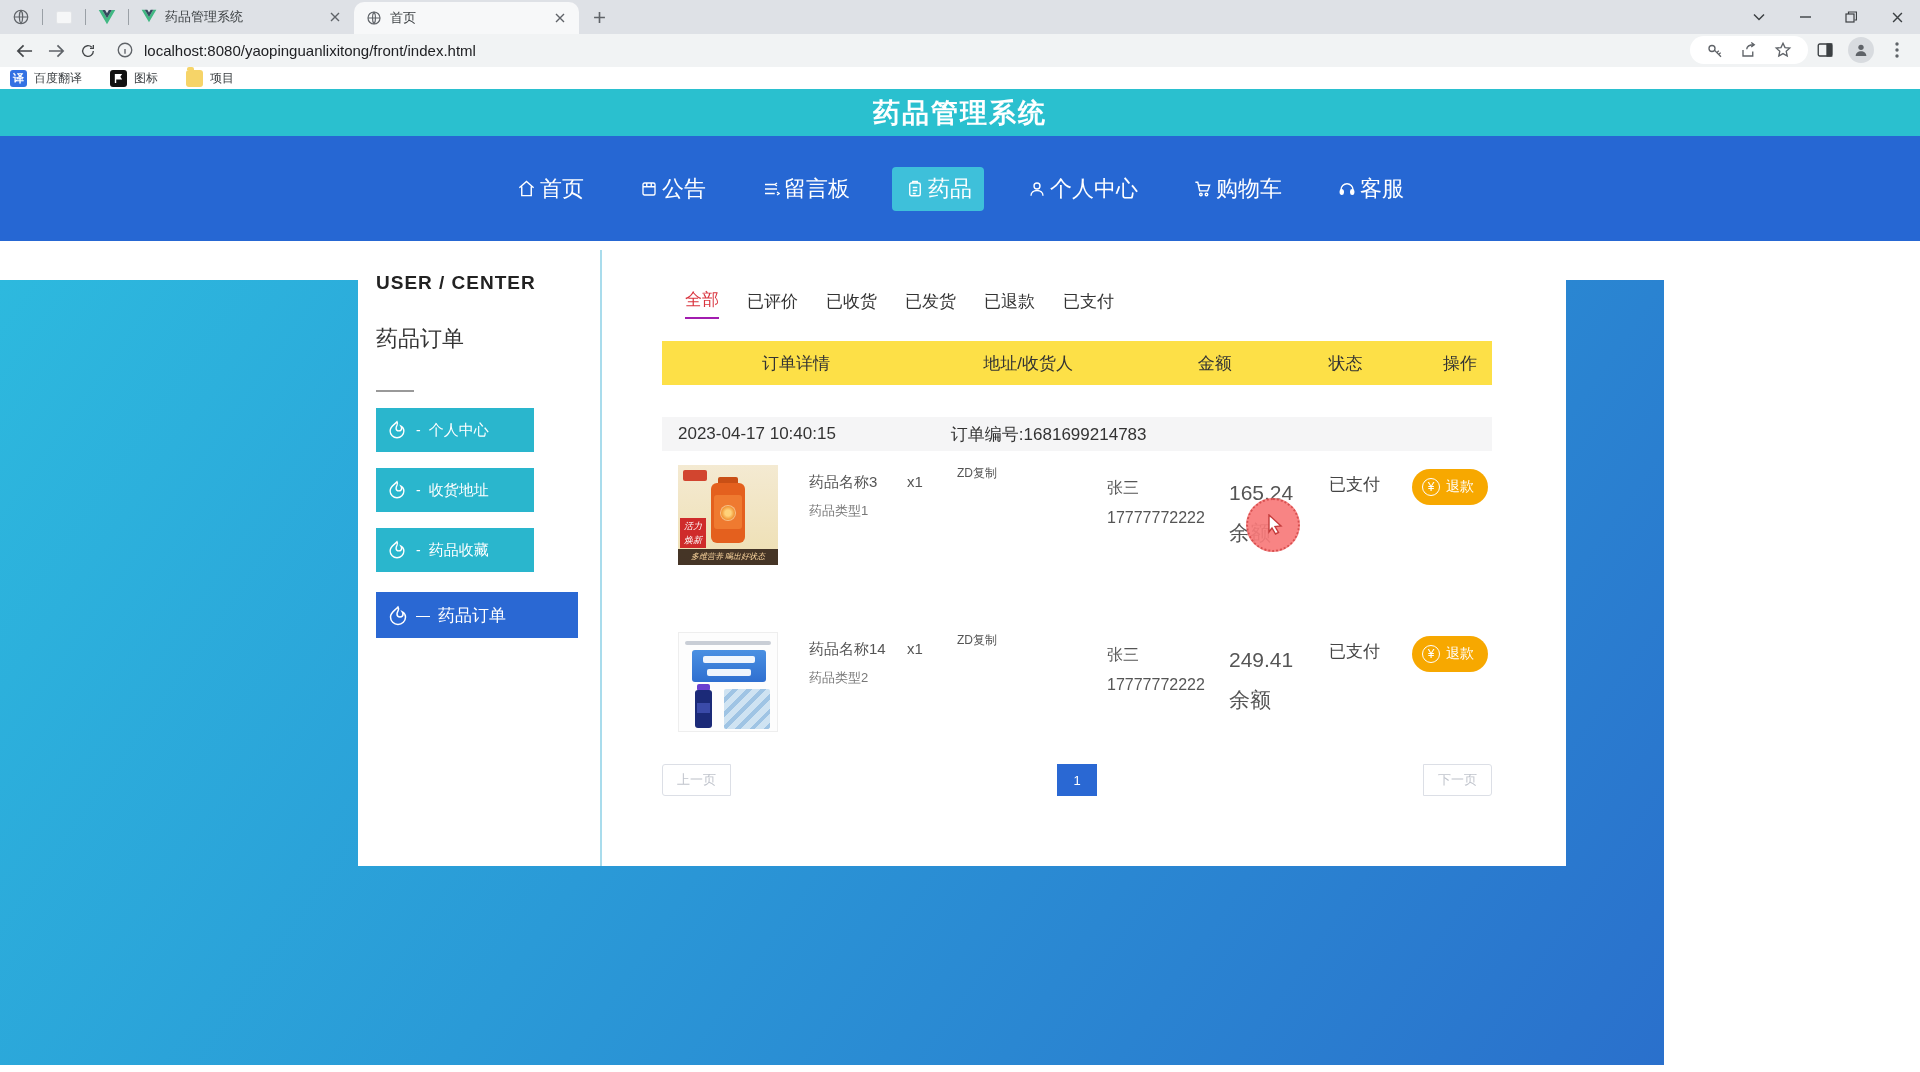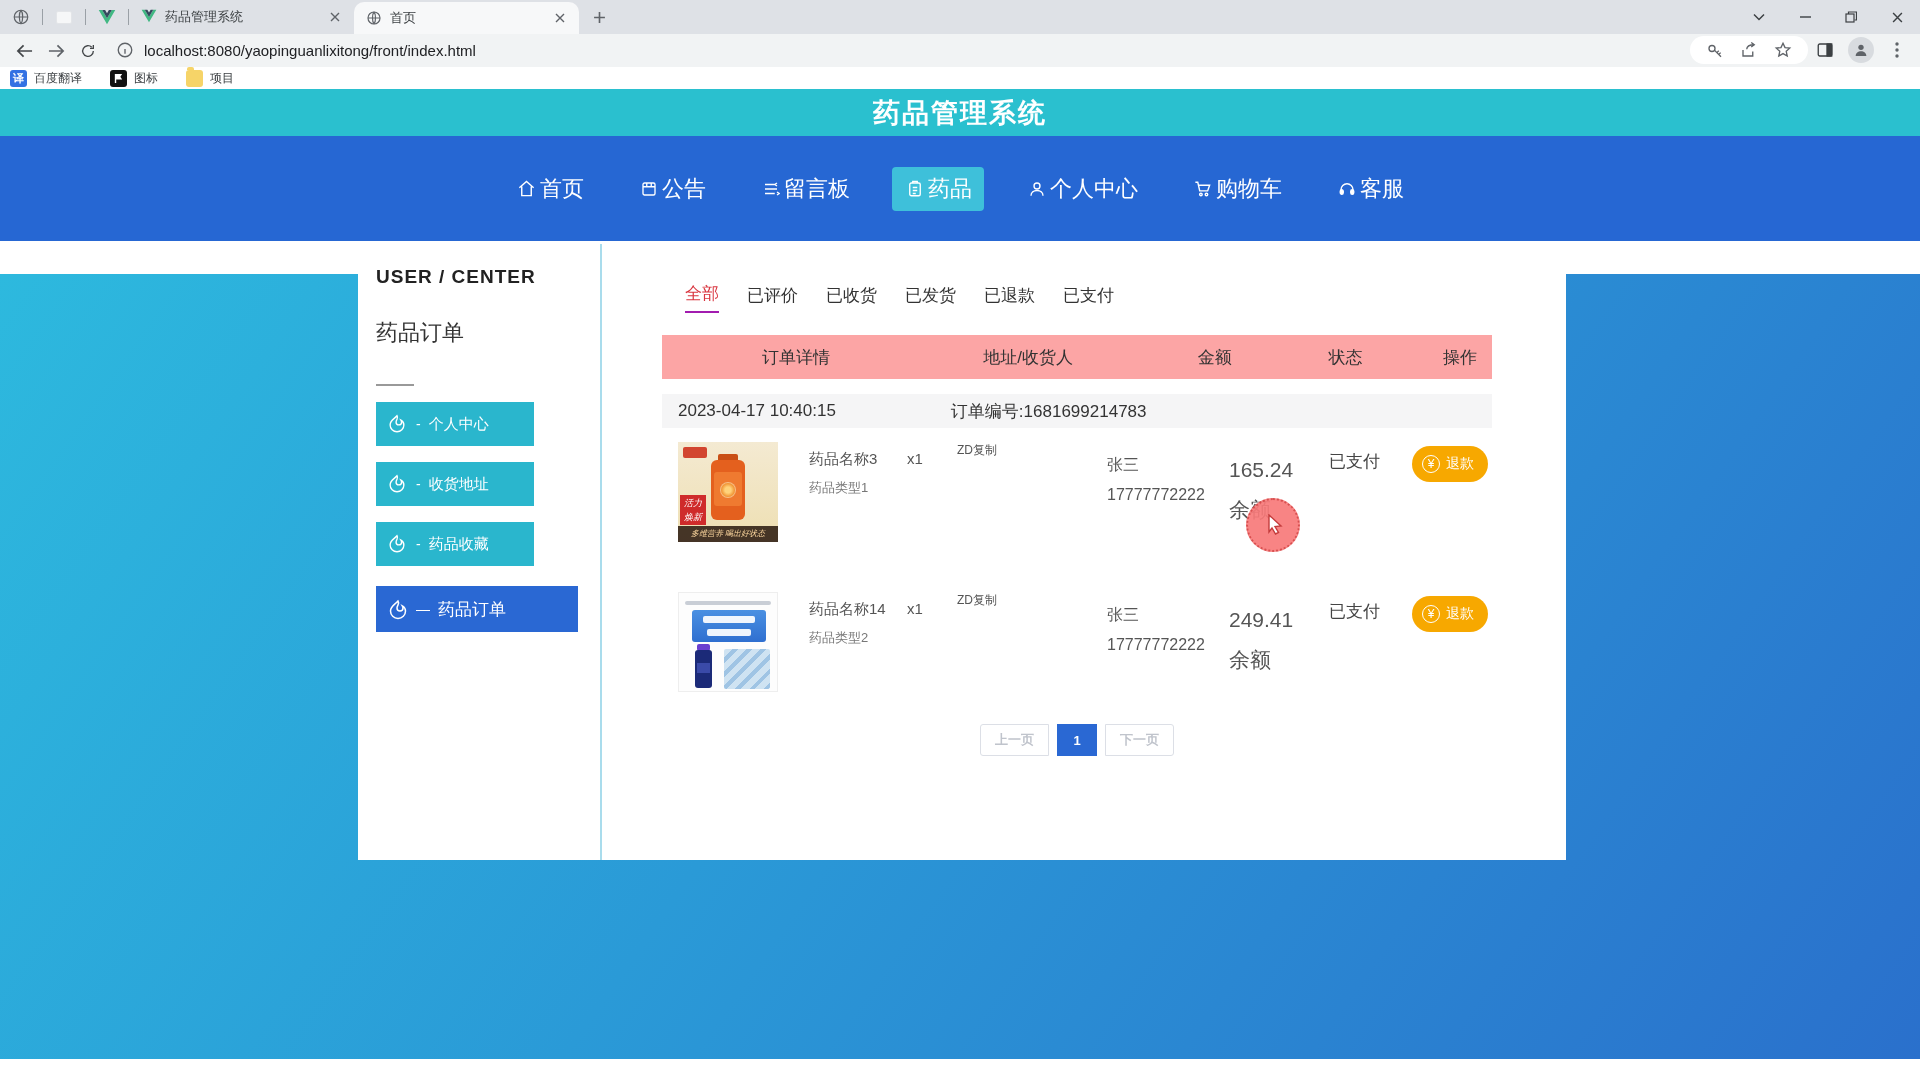--- a/index.html
+++ b/index.html
@@ -42,49 +42,49 @@
 
   
   .site-header { height:47px; background:#2ac0cf; display:flex; align-items:center; justify-content:center; }
   .site-title { color:#fff; font-size:27px; font-weight:bold; letter-spacing:2px; }
   .site-nav { height:105px; background:#2667d3; display:flex; align-items:center; justify-content:center; gap:30px; }
   .nav-item { display:flex; align-items:center; color:#fff; font-size:22px; padding:7px 12px; border-radius:4px; cursor:pointer; }
   .nav-item .nicon { width:21px; height:21px; margin-right:3px; display:flex; align-items:center; justify-content:center; }
   .nav-item.active { background:#3ec0da; }
 
   
-  .page-bg { position:absolute; top:274px; left:0; width:1920px; height:785px;
+  .page-bg { position:absolute; top:280px; left:0; width:1664px; height:785px;
              background:linear-gradient(125deg,#2db9de 0%,#2a9ad7 45%,#2a70cc 100%); }
   .panel { position:absolute; left:358px; top:-30px; width:1208px; height:616px; background:#fff; display:flex; }
 
   .sidebar { width:244px; border-right:2px solid #a9dcec; padding:22px 0 0 18px; }
   .sb-heading { font-size:19px; font-weight:bold; color:#222; letter-spacing:1px; }
   .sb-sub { font-size:22px; color:#333; margin-top:30px; }
   .sb-line { width:38px; height:2px; background:#999; margin-top:36px; }
   .sb-btn { width:158px; height:44px; background:#2ab6cd; color:#fff; display:flex; align-items:center;
             margin-top:16px; padding-left:10px; font-size:15px; cursor:pointer; }
   .sb-btn:first-of-type { margin-top:18px; }
   .sb-btn .ficon { width:22px; height:22px; margin-right:8px; }
   .sb-btn .dash { margin-right:8px; font-size:14px; }
   .sb-btn.active { width:202px; background:#2a68d3; font-size:17px; height:46px; margin-top:20px; }
 
   .main { flex:1; padding:38px 0 0 60px; }
   .filters { display:flex; gap:28px; align-items:flex-end; }
   .filter { font-size:17px; color:#333; padding-bottom:6px; cursor:pointer; }
   .filter.active { color:#d9353f; border-bottom:2px solid #a21caf;margin-left:23px; }
 
   .table { width:830px; margin-top:22px; }
-  .thead { height:44px; background:#fca5a5; display:flex; align-items:center; font-size:17px; color:#333;gap:43px; }
+  .thead { height:44px; background:#fde047; display:flex; align-items:center; font-size:17px; color:#333;gap:43px; }
   .th1 { width:260px; padding-left:100px; }
   .th2 { width:240px; text-align:center; }
   .th3 { width:120px; text-align:center; }
   .th4 { width:100px; text-align:center; }
   .th5 { width:80px; text-align:center; }
 
-  .group { margin-top:15px; }
+  .group { margin-top:32px; }
   .gstrip { height:34px; background:#f5f5f6; display:flex; align-items:center; font-size:17px; color:#333; }
   .gdate { margin-left:16px; }
   .gno { margin-left:115px; }
   .grow { display:flex; padding-top:14px; background:#fff; }
   .col-img { width:147px; padding-left:16px; }
   .pimg { width:100px; height:100px; position:relative; overflow:hidden; }
   .col-name { width:98px; padding-top:8px; }
   .pname { font-size:15px; color:#555; }
   .ptype { font-size:13px; color:#777; margin-top:10px; }
   .col-qty { width:50px; padding-top:8px; font-size:15px; color:#555; }
@@ -119,21 +119,21 @@
   .img2 .banner { position:absolute; top:17px; left:13px; width:74px; height:32px; border-radius:3px;
                   background:linear-gradient(180deg,#4a90e2,#2f6fd0); }
   .img2 .bl1 { position:absolute; top:6px; left:11px; width:52px; height:7px; background:rgba(255,255,255,.92); border-radius:2px; }
   .img2 .bl2 { position:absolute; top:19px; left:15px; width:44px; height:7px; background:rgba(255,255,255,.92); border-radius:2px; }
   .img2 .bottle2 { position:absolute; left:16px; top:57px; width:17px; height:38px; background:#1b2a78; border-radius:3px; }
   .img2 .cap2 { position:absolute; left:18px; top:51px; width:13px; height:7px; background:#6a3fd0; border-radius:2px; }
   .img2 .blab2 { position:absolute; left:18px; top:70px; width:13px; height:10px; background:#3a4aa8; }
   .img2 .pills { position:absolute; right:7px; top:56px; width:46px; height:40px;
                  background:repeating-linear-gradient(135deg,#cfe3f2 0 6px,#9fc4e4 6px 10px); border-radius:2px; }
 
-  .pagination { width:830px; margin-top:18px; display:flex; justify-content:center; gap:8px;font-weight:bold; }
+  .pagination { width:830px; margin-top:18px; display:flex; justify-content:space-between; gap:8px; }
   .pg { height:32px; border:1px solid #dcdfe6; background:#fff; color:#c0c4cc; font-size:13px;
         display:flex; align-items:center; justify-content:center; padding:0 14px; cursor:pointer; }
   .pg-prev { border-radius:3px 0 0 3px; }
   .pg-next { border-radius:0 3px 3px 0; }
   .pg-cur { width:40px; background:#2a68d3; border-color:#2a68d3; color:#fff; padding:0; }
 
   
   .cursor-ring { position:absolute; left:1246px; top:498px; width:54px; height:54px; border-radius:50%;
                  background:rgba(247,121,121,.92); border:2px dotted rgba(206,62,62,.75); z-index:50; }
   .cursor-ring svg { position:absolute; left:18px; top:14px; }

